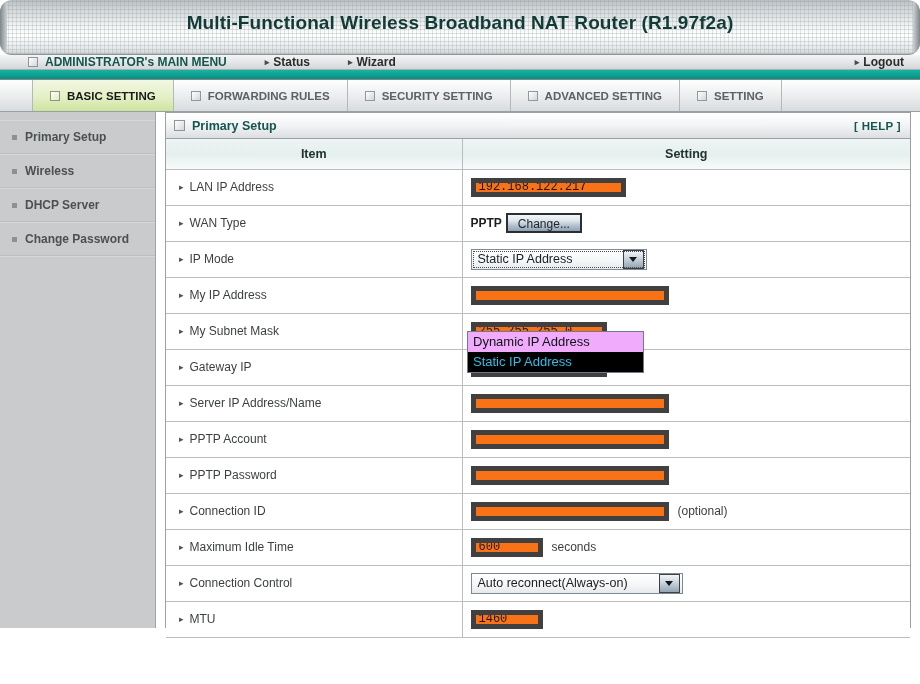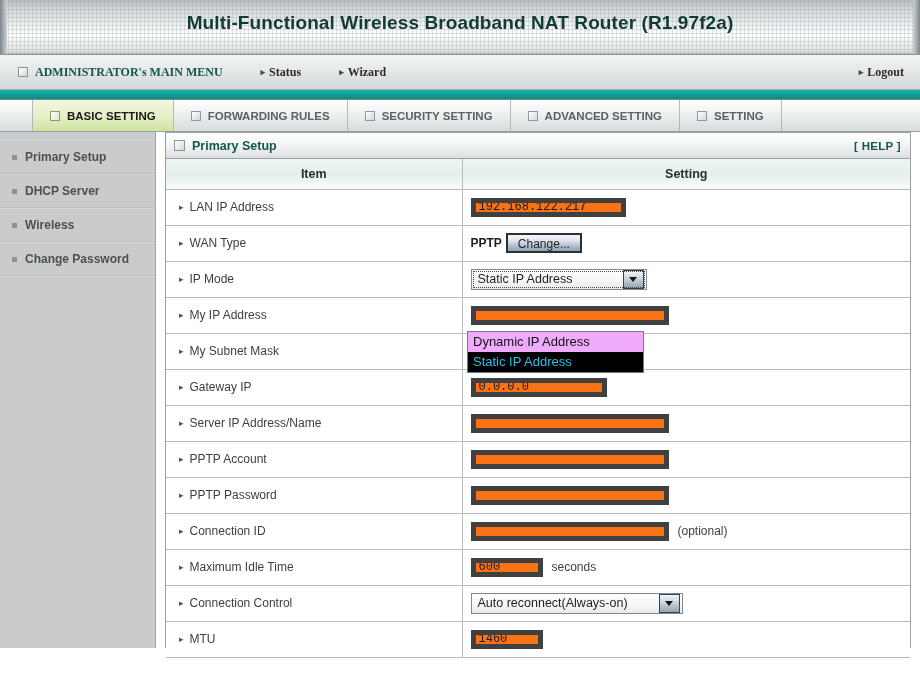--- a/index.html
+++ b/index.html
@@ -22,20 +22,21 @@
   .titlebar {
     position: relative;
     height: 55px;
     background:
       repeating-linear-gradient(0deg, rgba(150,160,165,.30) 0px, rgba(150,160,165,.30) 1px, rgba(255,255,255,0) 1px, rgba(255,255,255,0) 4px),
       repeating-linear-gradient(90deg, rgba(150,160,165,.28) 0px, rgba(150,160,165,.28) 1px, rgba(255,255,255,0) 1px, rgba(255,255,255,0) 4px),
       linear-gradient(180deg, #b9bec1 0%, #cfd3d5 14%, #f2f4f4 48%, #ffffff 66%, #e3e6e7 92%, #c9ced0 100%);
     border-bottom: 1px solid #8d9396;
     box-sizing: border-box;
     overflow: hidden;
+    border-radius: 12px;
   }
   .titlebar .edge-l {
     position: absolute; left: 0; top: 0; bottom: 0; width: 7px;
     background: linear-gradient(90deg, #7e868a 0%, #b6bbbe 70%, #cdd1d3 100%);
   }
   .titlebar .edge-r {
     position: absolute; right: 0; top: 0; bottom: 0; width: 7px;
     background: linear-gradient(270deg, #7e868a 0%, #b6bbbe 70%, #cdd1d3 100%);
   }
   .title-text {
@@ -45,28 +46,27 @@
     font-size: 19px;
     font-weight: bold;
     color: #123b36;
     letter-spacing: .1px;
     white-space: nowrap;
   }
 
   
   .menubar {
     position: relative;
-    height: 35px;
+    height: 15px;
     background: linear-gradient(180deg, #f3f4f4 0%, #e6e8e9 45%, #d3d7d9 100%);
     border-bottom: 1px solid #a9aeb1;
     box-sizing: border-box;
     display: flex;
     align-items: center;
-    padding: 0 10px 0 18px;
-    font-family: Liberation Serif, serif;
+    padding: 0 10px 0 28px;
   }
   .menubar .sq {
     display: inline-block;
     width: 8px; height: 8px;
     border: 1px solid #8e9497;
     background: linear-gradient(135deg,#ffffff,#d4d8da);
     margin-right: 7px;
     vertical-align: middle;
   }
   .menu-main {
@@ -437,25 +437,25 @@
 
 <div class="layout">
 
   <div class="sidebar">
     <div class="side-item">
       <span class="dot"></span>
       <span>Primary Setup</span>
     </div>
     <div class="side-item">
       <span class="dot"></span>
-      <span>DHCP Server</span>
+      <span>Wireless</span>
     </div>
     <div class="side-item">
       <span class="dot"></span>
-      <span>Wireless</span>
+      <span>DHCP Server</span>
     </div>
     <div class="side-item">
       <span class="dot"></span>
       <span>Change Password</span>
     </div>
     <div class="side-tail"></div>
   </div>
 
   <div class="gutter"></div>
 

